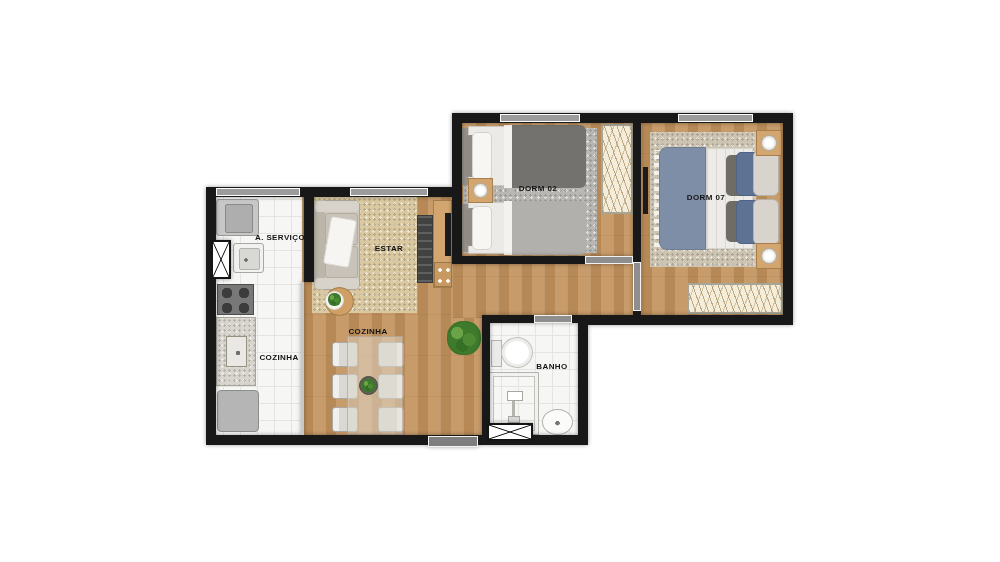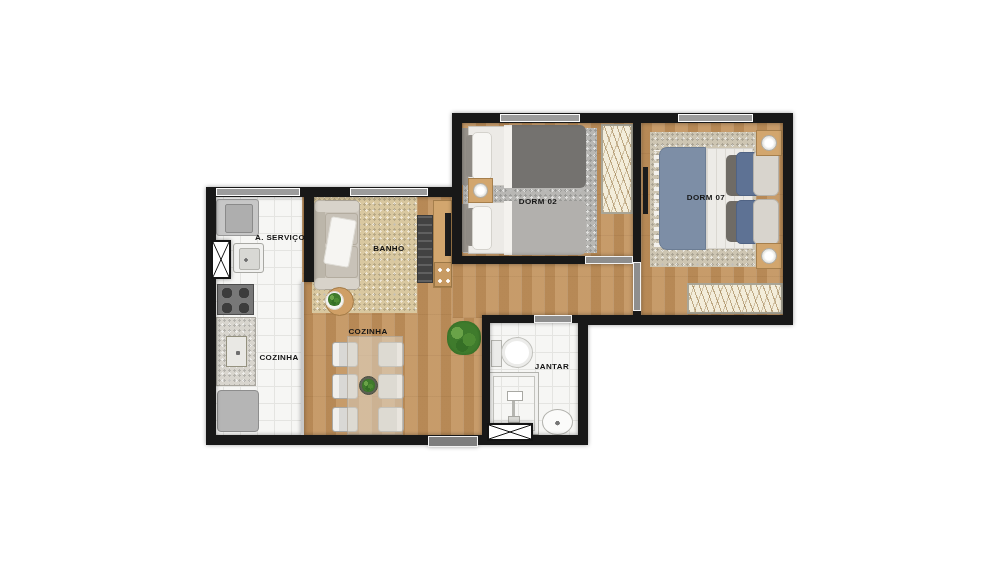--- a/index.html
+++ b/index.html
@@ -197,20 +197,20 @@
     <svg style="left:487px;top:423px" width="46" height="18" viewBox="0 0 46 18">
       <rect x="1" y="1" width="44" height="16" fill="#ffffff" stroke="#141414" stroke-width="2"></rect>
       <line x1="2" y1="2" x2="44" y2="16" stroke="#141414" stroke-width="1"></line>
       <line x1="44" y1="2" x2="2" y2="16" stroke="#141414" stroke-width="1"></line>
     </svg>
   </div>
 
   <div class="layer">
     <div class="room-label" style="left:280px;top:237px">A. SERVIÇO</div>
     <div class="room-label" style="left:279px;top:357px">COZINHA</div>
-    <div class="room-label" style="left:389px;top:248px">BANHO</div>
+    <div class="room-label" style="left:389px;top:248px">ESTAR</div>
     <div class="room-label" style="left:368px;top:331px">COZINHA</div>
-    <div class="room-label" style="left:538px;top:201px">DORM 02</div>
+    <div class="room-label" style="left:538px;top:188px">DORM 02</div>
     <div class="room-label" style="left:706px;top:197px">DORM 07</div>
-    <div class="room-label" style="left:552px;top:366px">JANTAR</div>
+    <div class="room-label" style="left:552px;top:366px">BANHO</div>
   </div>
 
 </div>
 
 </body></html>

